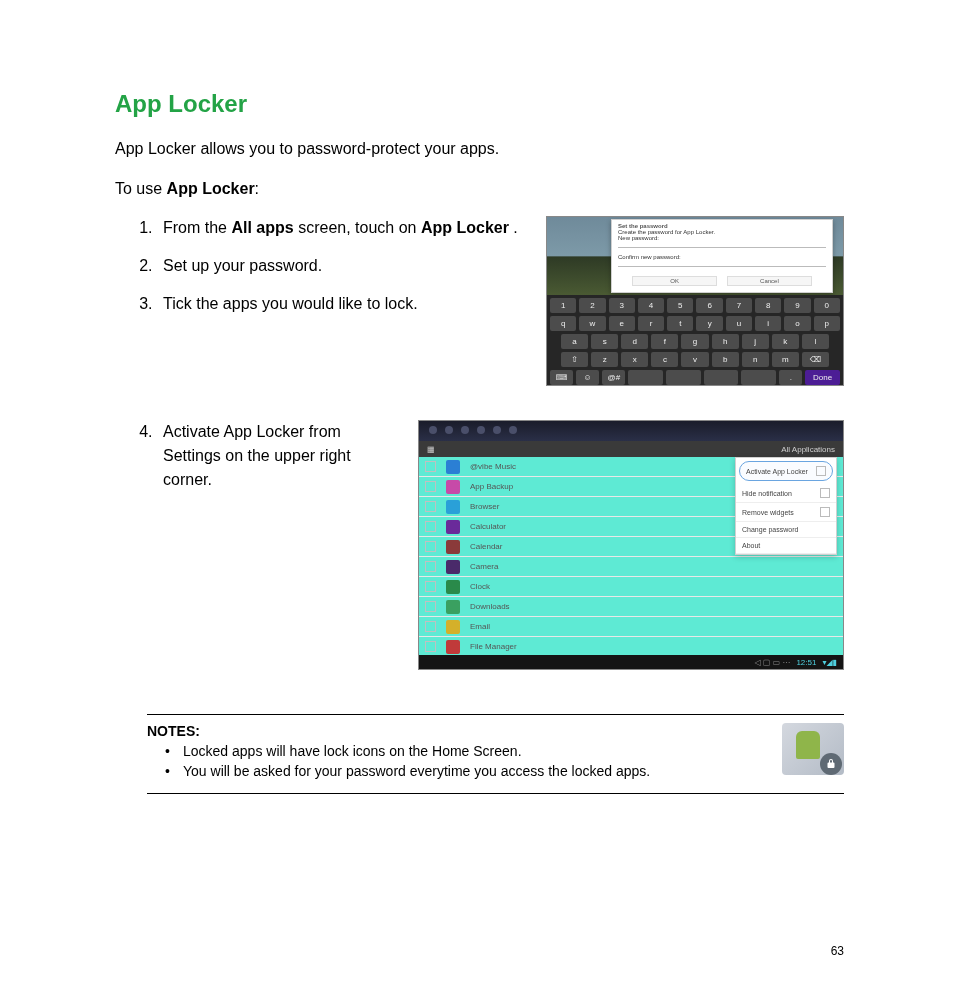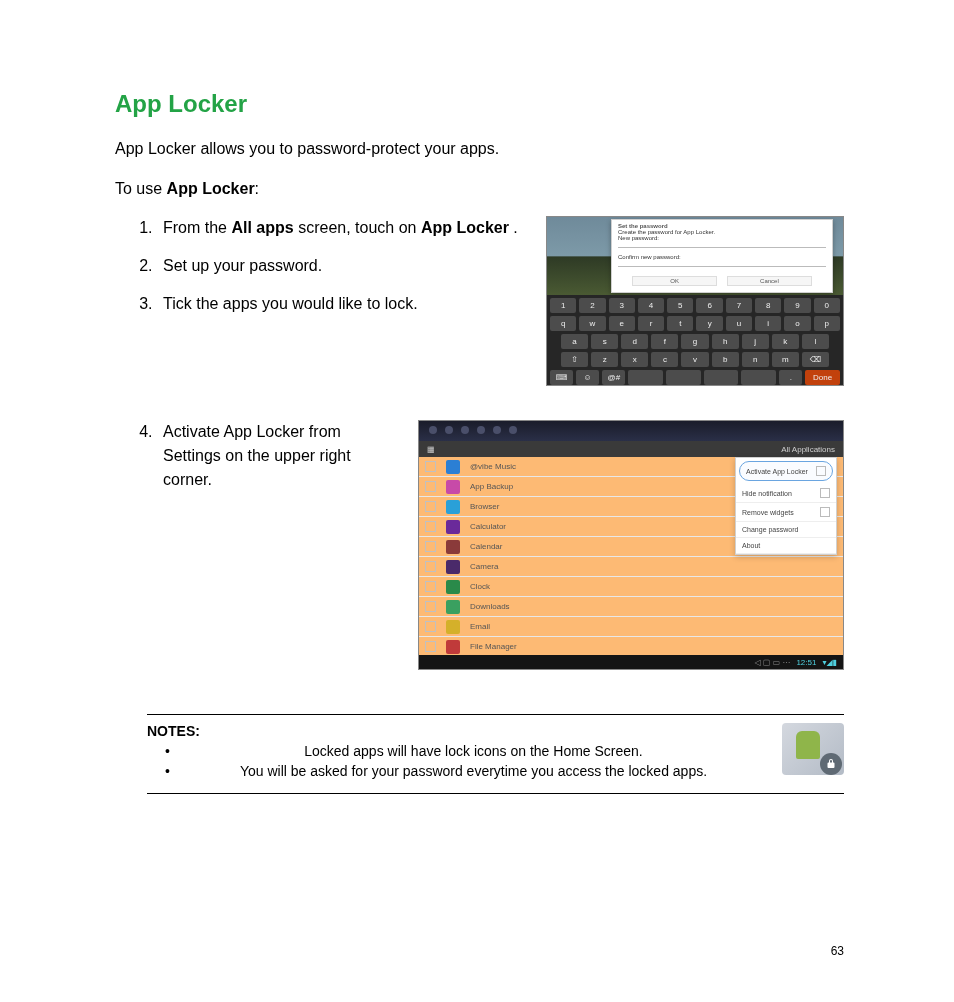--- a/index.html
+++ b/index.html
@@ -23,44 +23,44 @@
   .fig1 .landscape{position:absolute;inset:0;height:78px;
     background:linear-gradient(#6f8a9a 0%,#7d9aa8 50%,#2e3a25 51%,#4a5a33 100%);}
   .fig1 .landscape::after{content:"Taipe";position:absolute;right:70px;top:36px;color:#7a8f97;font-size:16px;font-weight:bold;letter-spacing:1px;}
   .fig1 .dialog{position:absolute;left:64px;top:2px;right:10px;height:66px;background:#fff;border:1px solid #d0d0d0;padding:3px 6px;box-shadow:0 2px 5px rgba(0,0,0,.3);}
   .fig1 .dialog .hline{height:1px;background:#bbb;margin:6px 0;}
   .fig1 .dialog .dbtn{display:inline-block;width:40%;text-align:center;border:1px solid #ddd;background:#f6f6f6;margin:3px 4px 0 4px;padding:1px 0;font-size:6px;color:#555;}
   .fig1 .kbd{position:absolute;left:0;right:0;top:78px;bottom:0;background:#262626;padding:3px 3px;display:flex;flex-direction:column;gap:3px;}
   .fig1 .krow{display:flex;gap:3px;}
   .fig1 .key{flex:1;height:15px;background:#4c4c4c;border-radius:2px;color:#eee;font-size:8px;display:flex;align-items:center;justify-content:center;}
   .fig1 .key.wide{flex:1.5;}
-  .fig1 .key.done{background:#c2410c;}
+  .fig1 .key.done{background:#4c1d95;}
   
   .row2{display:flex;gap:24px;align-items:flex-start;margin-top:34px;}
   .step4text{width:232px;line-height:1.9;}
   .fig2{width:424px;height:248px;border:1px solid #888;position:relative;overflow:hidden;font-size:7px;background:#fff;}
   .fig2 .top{height:20px;background:linear-gradient(#1a1c2a,#2a2f47);}
   .fig2 .top .blob{display:inline-block;width:8px;height:8px;border-radius:50%;background:#4a4f6a;margin:5px 0 0 10px;box-shadow:16px 0 #4a4f6a,32px 0 #4a4f6a,48px 0 #4a4f6a,64px 0 #4a4f6a,80px 0 #4a4f6a;}
   .fig2 .hdr{height:16px;background:#3a3a3a;color:#cfcfcf;font-size:8px;display:flex;align-items:center;justify-content:space-between;padding:0 8px;}
-  .fig2 .body{position:absolute;top:36px;left:0;right:0;bottom:14px;background:#fdba74;}
+  .fig2 .body{position:absolute;top:36px;left:0;right:0;bottom:14px;background:#5eead4;}
   .fig2 .list{position:absolute;left:0;top:0;bottom:0;right:0;}
   .fig2 .litem{display:flex;align-items:center;height:19px;border-bottom:1px solid #e8e8e8;padding-left:6px;color:#555;font-size:8px;}
   .fig2 .chk{width:9px;height:9px;border:1px solid #c0c0c0;margin-right:10px;}
   .fig2 .aicon{width:14px;height:14px;border-radius:2px;margin-right:10px;}
   .fig2 .menu{position:absolute;right:6px;top:0;width:100px;background:#fff;border:1px solid #d0d0d0;box-shadow:0 2px 6px rgba(0,0,0,.2);}
   .fig2 .mitem{display:flex;justify-content:space-between;align-items:center;padding:4px 6px;border-bottom:1px solid #eee;font-size:7px;color:#444;}
   .fig2 .mitem:first-child{border:1px solid #6aa5e0;border-radius:10px;margin:3px;background:#fafcff;}
   .fig2 .mc{width:8px;height:8px;border:1px solid #bbb;}
   .fig2 .btm{position:absolute;left:0;right:0;bottom:0;height:14px;background:#141414;color:#4fd0df;font-size:8px;display:flex;align-items:center;justify-content:flex-end;padding-right:6px;gap:6px;}
   .fig2 .btm .gicon{color:#888;}
   
   .notes{margin:44px 0 0 32px;border-top:1px solid #000;border-bottom:1px solid #000;padding:8px 0 10px 0;display:flex;gap:18px;align-items:flex-start;font-size:14px;}
   .notes .ntxt{flex:1;}
   .notes .ntitle{font-weight:bold;margin-bottom:3px;}
-  .notes ul{margin:0;padding-left:18px;text-align:center;}
+  .notes ul{margin:0;padding-left:18px;}
   .notes li{margin:4px 0;list-style:none;position:relative;padding-left:18px;}
   .notes li::before{content:"•";position:absolute;left:0;}
   .notes .nfig{width:62px;height:52px;position:relative;}
   .notes .nfig .wp{position:absolute;inset:0;background:linear-gradient(135deg,#d4d8df,#b3bbc6);border-radius:4px;}
   .notes .nfig .droid{position:absolute;left:14px;top:8px;width:24px;height:28px;background:#8fb54a;border-radius:6px 6px 2px 2px;}
   .notes .nfig .lockb{position:absolute;right:2px;bottom:0;width:22px;height:22px;border-radius:50%;background:#5f6a74;display:flex;align-items:center;justify-content:center;}
   .notes .nfig .lockb svg{width:12px;height:12px;}
   .pageno{position:absolute;right:110px;bottom:44px;font-size:12px;}
 </style>
 </head>

